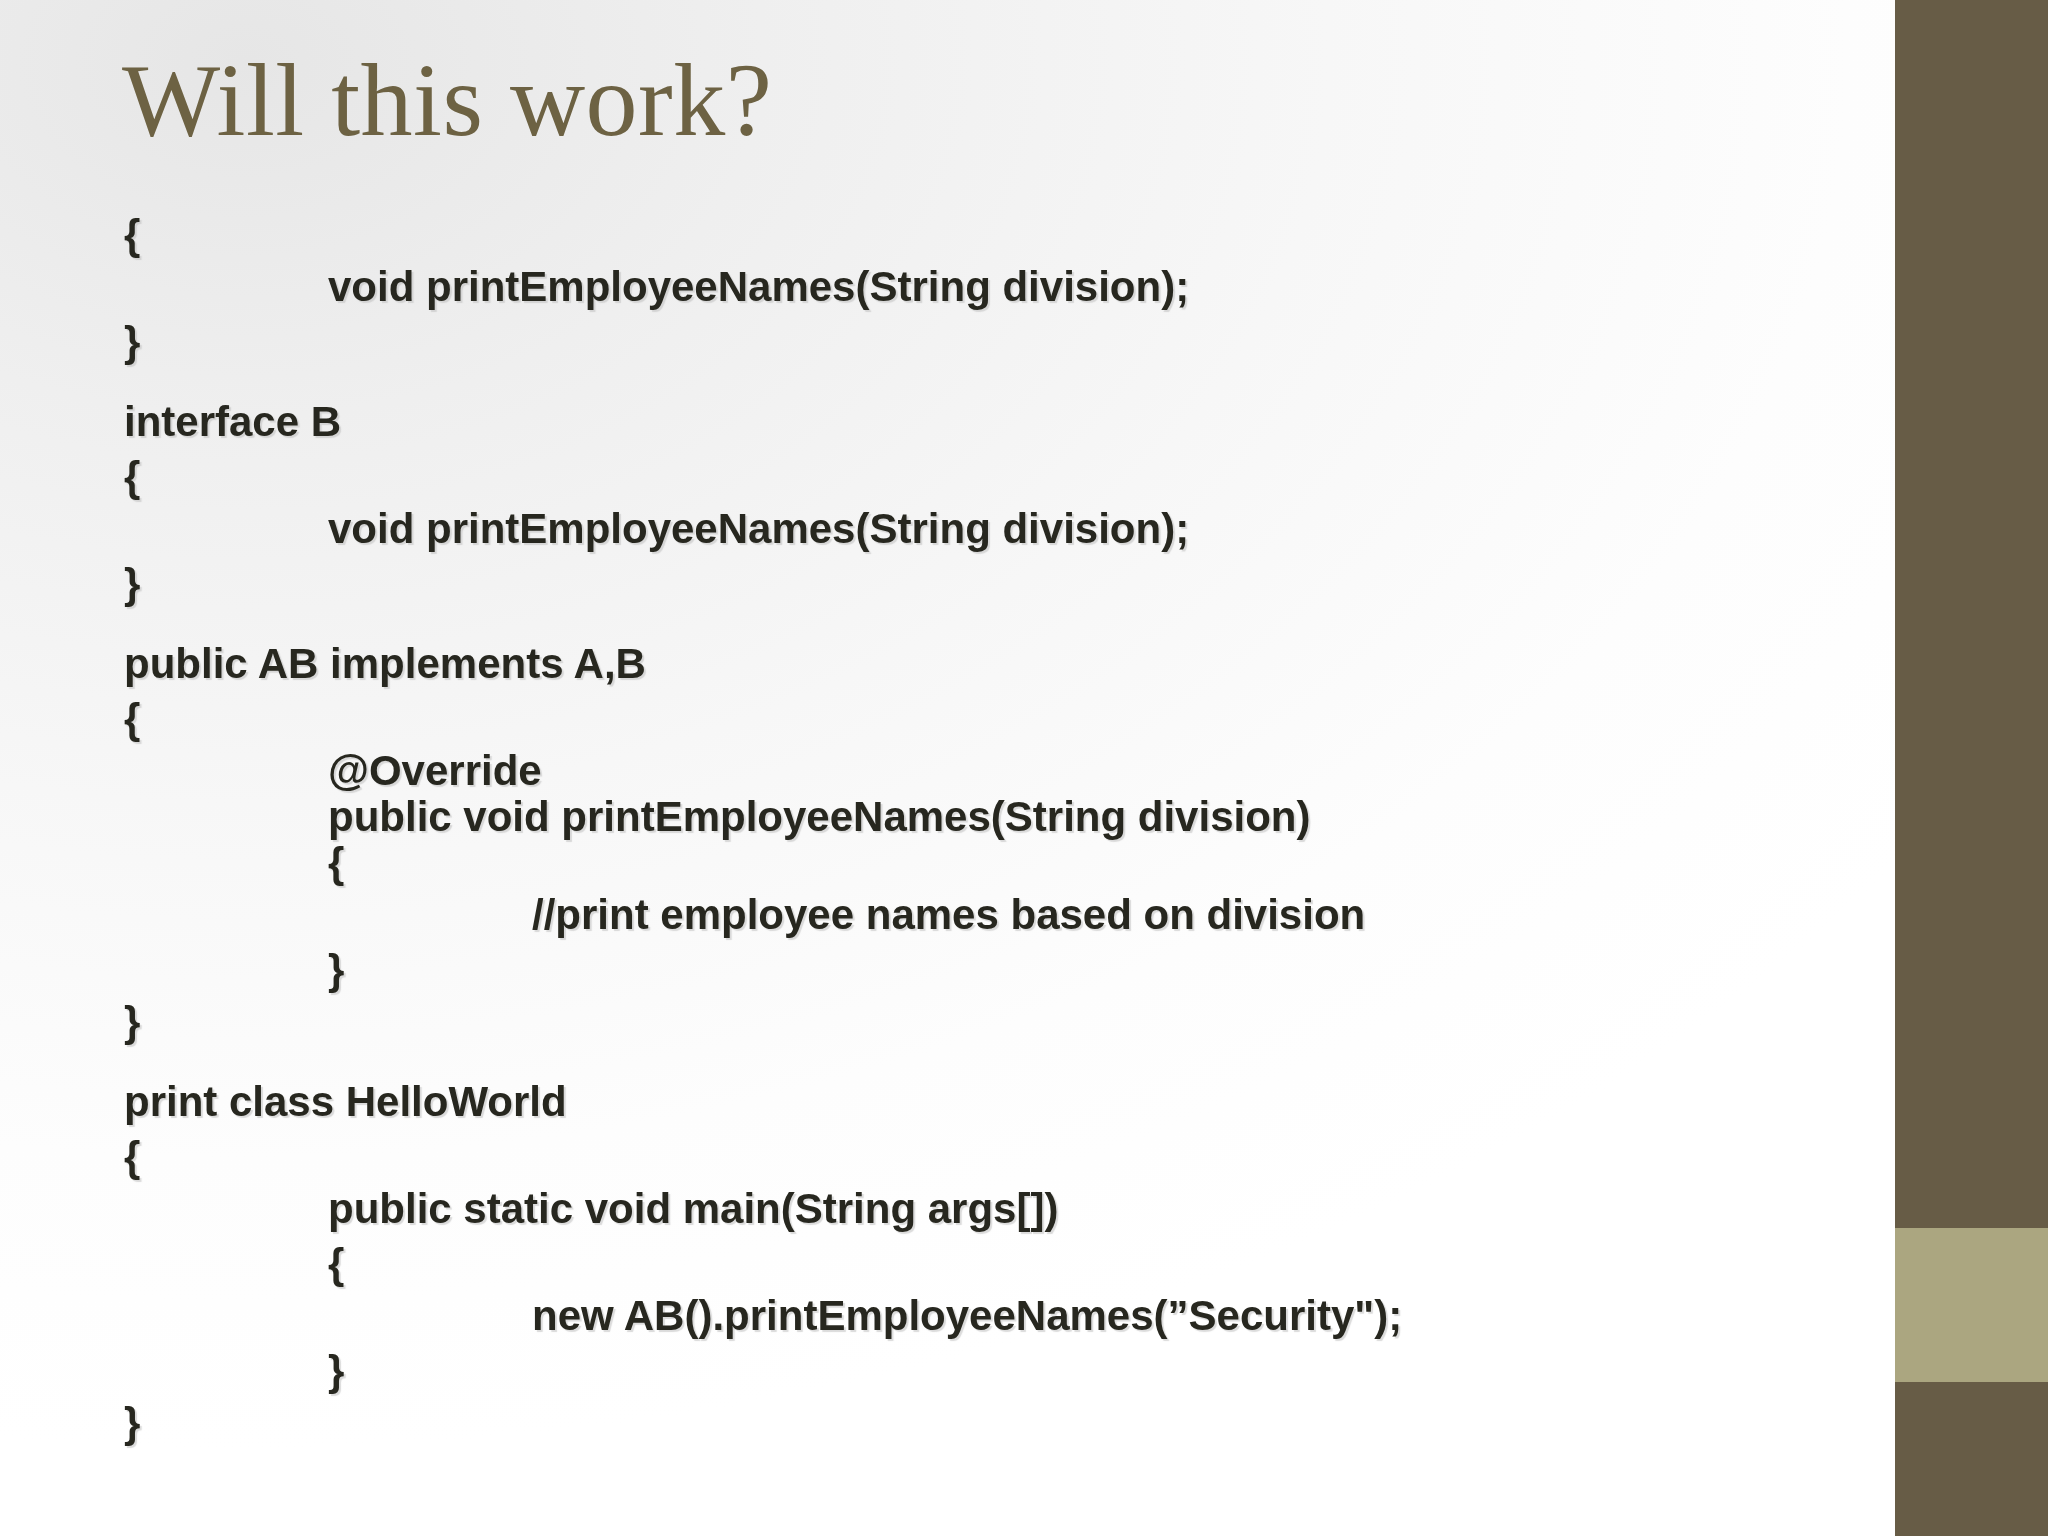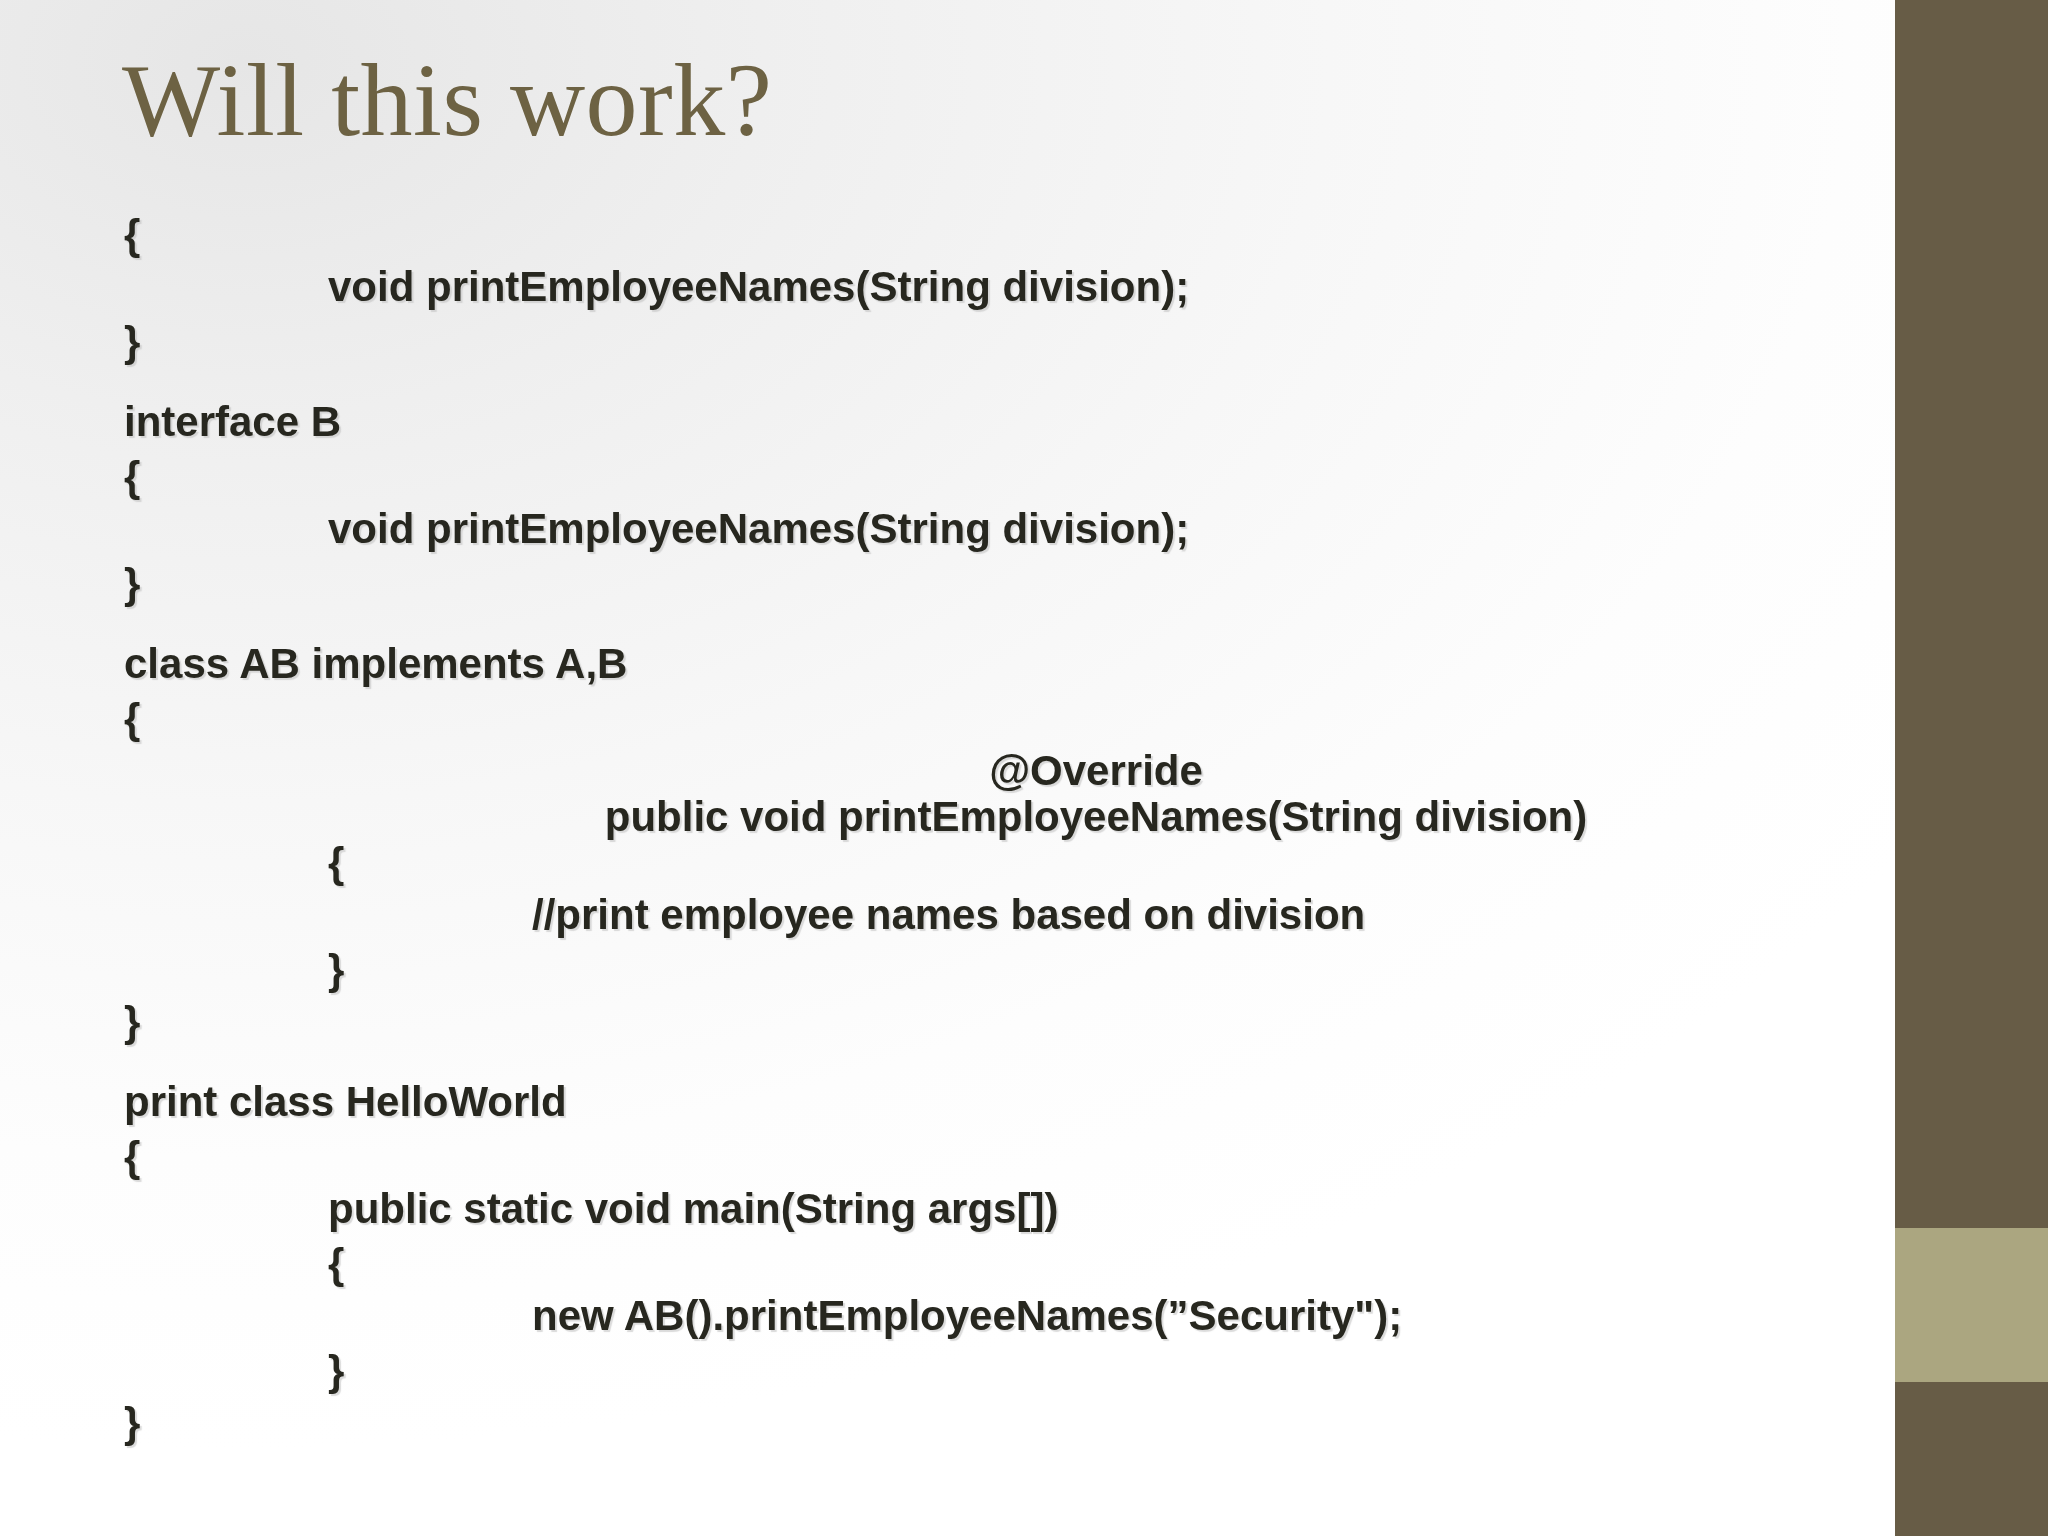--- a/index.html
+++ b/index.html
@@ -81,21 +81,20 @@
   }
   .cline {
     white-space: pre;
     height: 55px;
   }
   .cline.blank {
     height: 28px;
   }
   .cline.tight {
     height: 46px;
-    text-align: center;
   }
   .cline.brace {
     height: 52px;
   }
   .ind0 { padding-left: 0; }
   .ind1 { padding-left: 204px; }
   .ind2 { padding-left: 408px; }
 </style>
 </head>
 <body>
@@ -109,21 +108,21 @@
     <div class="cline ind1">void printEmployeeNames(String division);</div>
     <div class="cline brace ind0">}</div>
     <div class="cline blank ind0"></div>
 
     <div class="cline ind0">interface B</div>
     <div class="cline brace ind0">{</div>
     <div class="cline ind1">void printEmployeeNames(String division);</div>
     <div class="cline brace ind0">}</div>
     <div class="cline blank ind0"></div>
 
-    <div class="cline ind0">class AB implements A,B</div>
+    <div class="cline ind0">public AB implements A,B</div>
     <div class="cline brace ind0">{</div>
     <div class="cline tight ind1">@Override</div>
     <div class="cline tight ind1">public void printEmployeeNames(String division)</div>
     <div class="cline brace ind1">{</div>
     <div class="cline ind2">//print employee names based on division</div>
     <div class="cline brace ind1">}</div>
     <div class="cline brace ind0">}</div>
     <div class="cline blank ind0"></div>
 
     <div class="cline ind0">print class HelloWorld</div>

